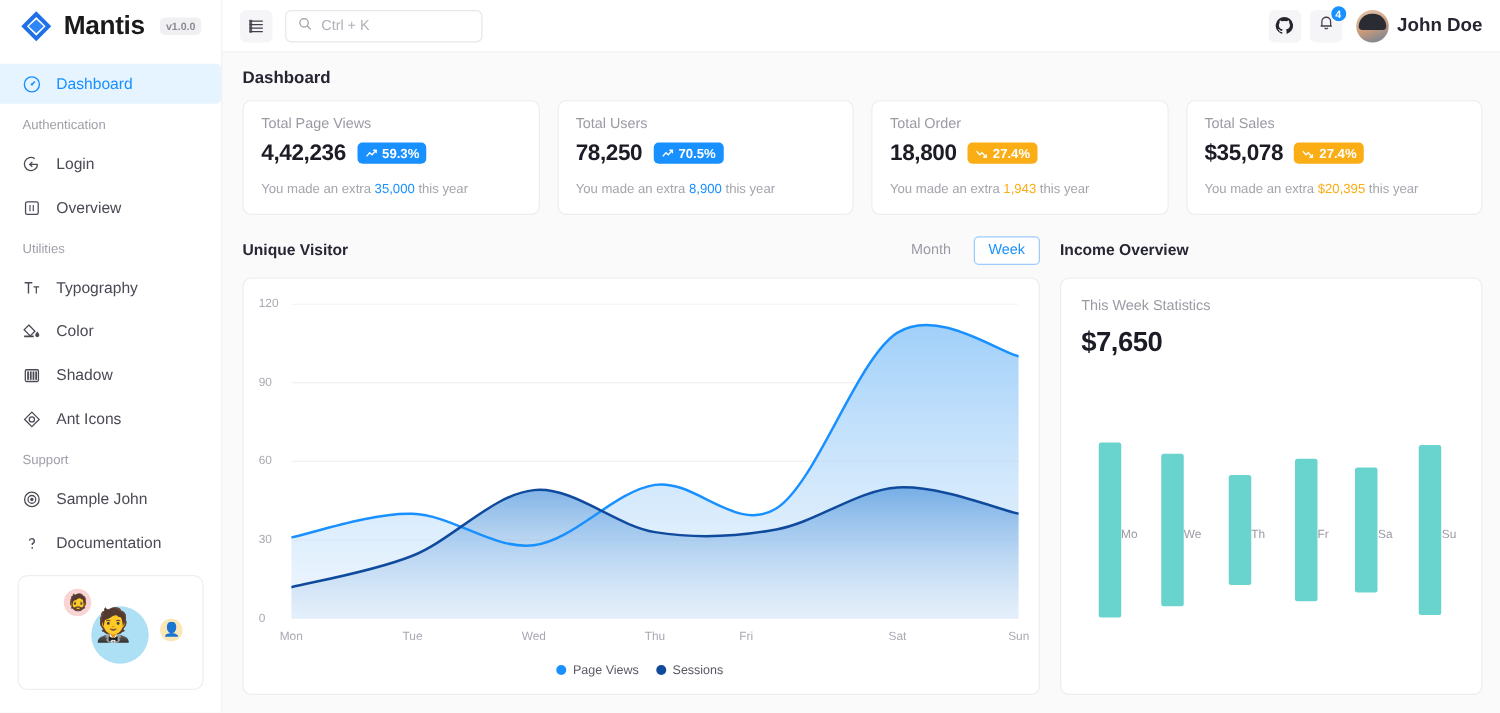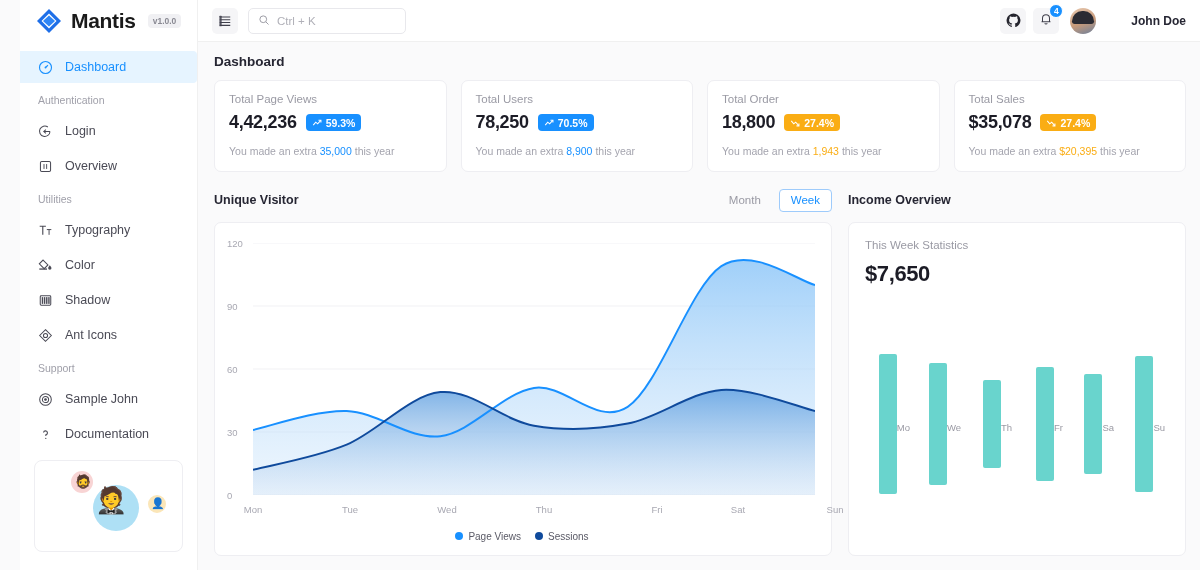--- a/index.html
+++ b/index.html
@@ -1,21 +1,21 @@
 <!DOCTYPE html>
 <html><head>
 <meta charset="utf-8">
 <style>
   * { box-sizing: border-box; margin: 0; padding: 0; }
   html, body {
     width: 1200px; height: 570px;
     font-family: "Liberation Sans", sans-serif;
     background: #fafafb; overflow: hidden;
   }
-  .app { display: flex; width: 1200px; height: 570px; padding-left: 20px; }
+  .app { display: flex; width: 1200px; height: 570px; }
 
   
   .sidebar {
     width: 178px; height: 570px; background: #ffffff;
     border-right: 1px solid #f0f0f0; flex: 0 0 178px;
     display: flex; flex-direction: column;
   }
   .brand { display: flex; align-items: center; gap: 9px; padding: 14px 0 14px 16px; height: 42px; }
   .logo-mark { width: 26px; height: 26px; flex: 0 0 26px; }
   .brand-name { font-size: 21px; font-weight: 700; color: #1a1a1a; letter-spacing: -.3px; }
@@ -75,21 +75,21 @@
     display: flex; align-items: center; justify-content: center;
     font-weight: 700; padding: 0 3px; border: 1.5px solid #fff;
   }
   .user-chip { display: flex; align-items: center; gap: 7px; cursor: pointer; padding-left: 4px; }
   .avatar {
     width: 26px; height: 26px; border-radius: 50%;
     background: linear-gradient(160deg,#e8c9b0 0%,#c79a7a 55%,#6a7f9c 100%);
     display: flex; align-items: flex-end; justify-content: center; overflow: hidden;
   }
   .avatar .hair { width: 22px; height: 13px; background: #2b2b33; border-radius: 11px 11px 3px 3px; margin-bottom: 10px; }
-  .user-name { font-size: 12px; font-weight: 700; color: #262633; margin-left: 28px; }
+  .user-name { font-size: 15px; font-weight: 700; color: #262633; }
 
   .content { flex: 1; padding: 12px 14px 0 16px; overflow: hidden; }
   .page-title { font-size: 13.5px; font-weight: 700; color: #262633; margin-bottom: 11px; }
 
   
   .stats-row { display: flex; gap: 14px; margin-bottom: 16px; }
   .stat-card {
     flex: 1; background: #fff; border: 1px solid #eeeef2; border-radius: 7px;
     padding: 12px 14px 14px 14px; min-width: 0;
   }
@@ -435,21 +435,21 @@
                   <div class="y-lab" style="left: 4px; right: auto; top: 197px;">30</div>
                   <div class="y-lab" style="left: 4px; right: auto; top: 134px;">60</div>
                   <div class="y-lab" style="left: 4px; right: auto; top: 71px;">90</div>
                   <div class="y-lab" style="left: 4px; right: auto; top: 8px;">120</div>
                 </div>
               <div id="x-labels">
                   <div class="x-lab" style="left: 30px;">Mon</div>
                   <div class="x-lab" style="left: 127px;">Tue</div>
                   <div class="x-lab" style="left: 224px;">Wed</div>
                   <div class="x-lab" style="left: 321px;">Thu</div>
-                  <div class="x-lab" style="left: 434px;">Fri</div>
+                  <div class="x-lab" style="left: 394px;">Fri</div>
                   <div class="x-lab" style="left: 515px;">Sat</div>
                   <div class="x-lab" style="left: 612px;">Sun</div>
                 </div>
             </div>
             <div class="legend">
               <span class="legend-item">
                 <span class="dot" style="background:#1890ff"></span>
                 <span>Page Views</span>
               </span>
               <span class="legend-item">

